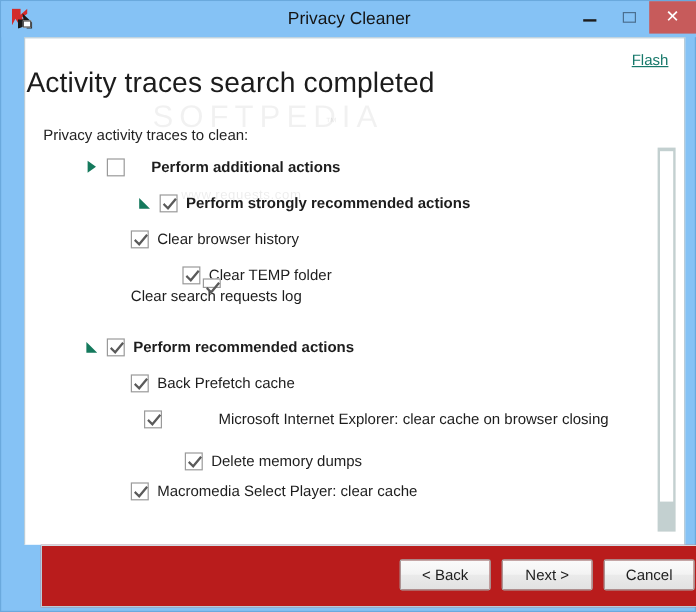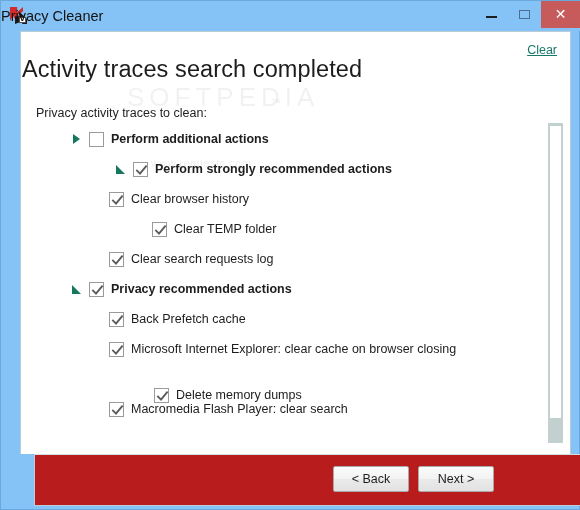--- a/index.html
+++ b/index.html
@@ -63,21 +63,21 @@
     background: #ffffff;
     border: 1px solid #555;
     box-sizing: border-box;
   }
   .title-text {
     position: absolute;
     left: 0; top: 0;
     width: 580px;
     height: 43px;
     line-height: 31px;
-    text-align: left;
+    text-align: center;
     font-size: 14.5px;
     color: #141414;
   }
   .win-btn {
     position: absolute;
     top: 0;
     height: 27px;
     cursor: default;
   }
   .btn-min { left: 476px; width: 29px; }
@@ -320,26 +320,26 @@
       <div class="glyph">✕</div>
     </div>
   </div>
 
   <div class="content">
 
     <div class="watermark">SOFTPEDIA</div>
     <div class="watermark-tm">™</div>
     <div class="watermark-url">www.requests.com</div>
 
-    <div class="help-link">Clear</div>
+    <div class="help-link">Flash</div>
     <div class="page-title">Activity traces search completed</div>
     <div class="subtitle">Privacy activity traces to clean:</div>
 
     <div class="tree" id="tree-root">
-        <div class="tree-row" style="top: 0px; left: 53px;">
+        <div class="tree-row" style="top: 0px; left: 53px; gap: 15px;">
           <div class="expander" style="left: -17px; top: 5px;">
             <div class="tri-right"></div>
           </div>
           <div class="cbox"></div>
           <span class="row-label bold">Perform additional actions</span>
         </div>
         <div class="tree-row" style="top: 30px; left: 53px; margin-left: 44px;">
           <div class="expander" style="left: -17px; top: 5px;">
             <div class="tri-open"></div>
           </div>
@@ -359,76 +359,77 @@
           <span class="row-label">Clear browser history</span>
         </div>
         <div class="tree-row" style="top: 90px; left: 73px; margin-left: 43px;">
           <div class="cbox">
             <svg width="13" height="13" viewBox="0 0 13 13">
               <path d="M2 6.6 L5 9.6 L11 2.4" stroke="#5a5a5a" stroke-width="1.9" fill="none" stroke-linecap="square"></path>
             </svg>
           </div>
           <span class="row-label">Clear TEMP folder</span>
         </div>
-        <div class="tree-row" style="top: 120px; left: 73px;">
+        <div class="tree-row" style="top: 104px; left: 73px; flex-direction: column;">
           <div class="cbox">
             <svg width="13" height="13" viewBox="0 0 13 13">
               <path d="M2 6.6 L5 9.6 L11 2.4" stroke="#5a5a5a" stroke-width="1.9" fill="none" stroke-linecap="square"></path>
             </svg>
           </div>
           <span class="row-label">Clear search requests log</span>
         </div>
         <div class="tree-row" style="top: 150px; left: 53px;">
           <div class="expander" style="left: -17px; top: 5px;">
             <div class="tri-open"></div>
           </div>
           <div class="cbox">
             <svg width="13" height="13" viewBox="0 0 13 13">
               <path d="M2 6.6 L5 9.6 L11 2.4" stroke="#5a5a5a" stroke-width="1.9" fill="none" stroke-linecap="square"></path>
             </svg>
           </div>
-          <span class="row-label bold">Privacy recommended actions</span>
+          <span class="row-label bold">Perform recommended actions</span>
         </div>
         <div class="tree-row" style="top: 180px; left: 73px;">
           <div class="cbox">
             <svg width="13" height="13" viewBox="0 0 13 13">
               <path d="M2 6.6 L5 9.6 L11 2.4" stroke="#5a5a5a" stroke-width="1.9" fill="none" stroke-linecap="square"></path>
             </svg>
           </div>
           <span class="row-label">Back Prefetch cache</span>
         </div>
-        <div class="tree-row" style="top: 210px; left: 73px;">
+        <div class="tree-row" style="top: 210px; left: 84px; gap: 40px;">
           <div class="cbox">
             <svg width="13" height="13" viewBox="0 0 13 13">
               <path d="M2 6.6 L5 9.6 L11 2.4" stroke="#5a5a5a" stroke-width="1.9" fill="none" stroke-linecap="square"></path>
             </svg>
           </div>
           <span class="row-label">Microsoft Internet Explorer: clear cache on browser closing</span>
         </div>
-        <div class="tree-row" style="top: 256px; left: 73px; padding-left: 45px;">
+        <div class="tree-row" style="top: 245px; left: 73px; padding-left: 45px;">
           <div class="cbox">
             <svg width="13" height="13" viewBox="0 0 13 13">
               <path d="M2 6.6 L5 9.6 L11 2.4" stroke="#5a5a5a" stroke-width="1.9" fill="none" stroke-linecap="square"></path>
             </svg>
           </div>
           <span class="row-label">Delete memory dumps</span>
         </div>
         <div class="tree-row" style="top: 270px; left: 73px;">
           <div class="cbox">
             <svg width="13" height="13" viewBox="0 0 13 13">
               <path d="M2 6.6 L5 9.6 L11 2.4" stroke="#5a5a5a" stroke-width="1.9" fill="none" stroke-linecap="square"></path>
             </svg>
           </div>
-          <span class="row-label">Macromedia Flash Player: clear search</span>
+          <span class="row-label">Macromedia Select Player: clear cache</span>
         </div>
       </div>
 
     <div class="scrollbar">
       <div class="scroll-thumb"></div>
     </div>
   </div>
 
   <div class="footer">
     <div class="dlg-btn btn-back">&lt; Back</div>
     <div class="dlg-btn btn-next">Next &gt;</div>
+    <div class="dlg-btn btn-cancel">Cancel</div>
   </div>
 
 </div>
 
 </body></html>

